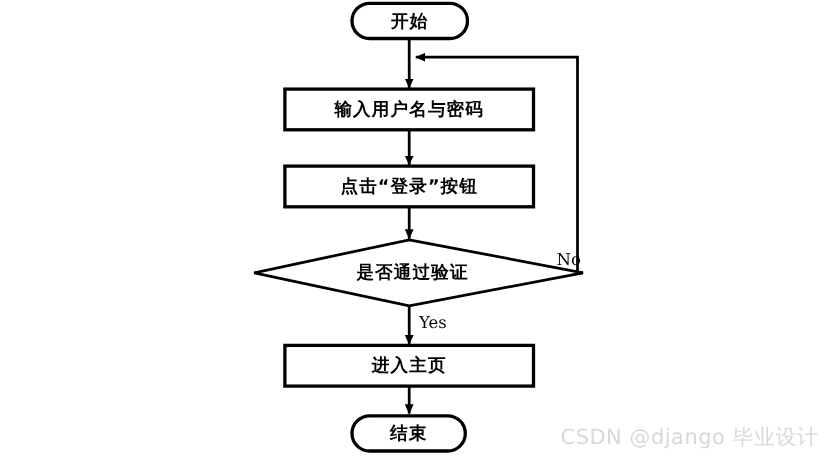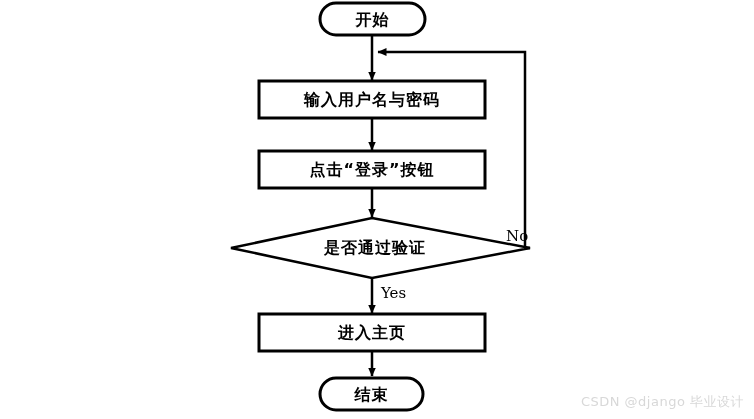--- a/index.html
+++ b/index.html
@@ -50,21 +50,21 @@
     stroke: #000000;
     stroke-width: 2.5;
     fill: none;
   }
   .watermark {
     position: absolute;
     right: 10px;
     bottom: 8px;
     color: #d8d8d8;
     font-family: "DejaVu Sans", sans-serif;
-    font-size: 13px;
+    font-size: 19px;
     letter-spacing: 0.5px;
     white-space: nowrap;
     user-select: none;
   }
 </style>
 </head>
 <body>
 
 <svg id="flow-canvas" viewBox="0 0 754 419">
 

